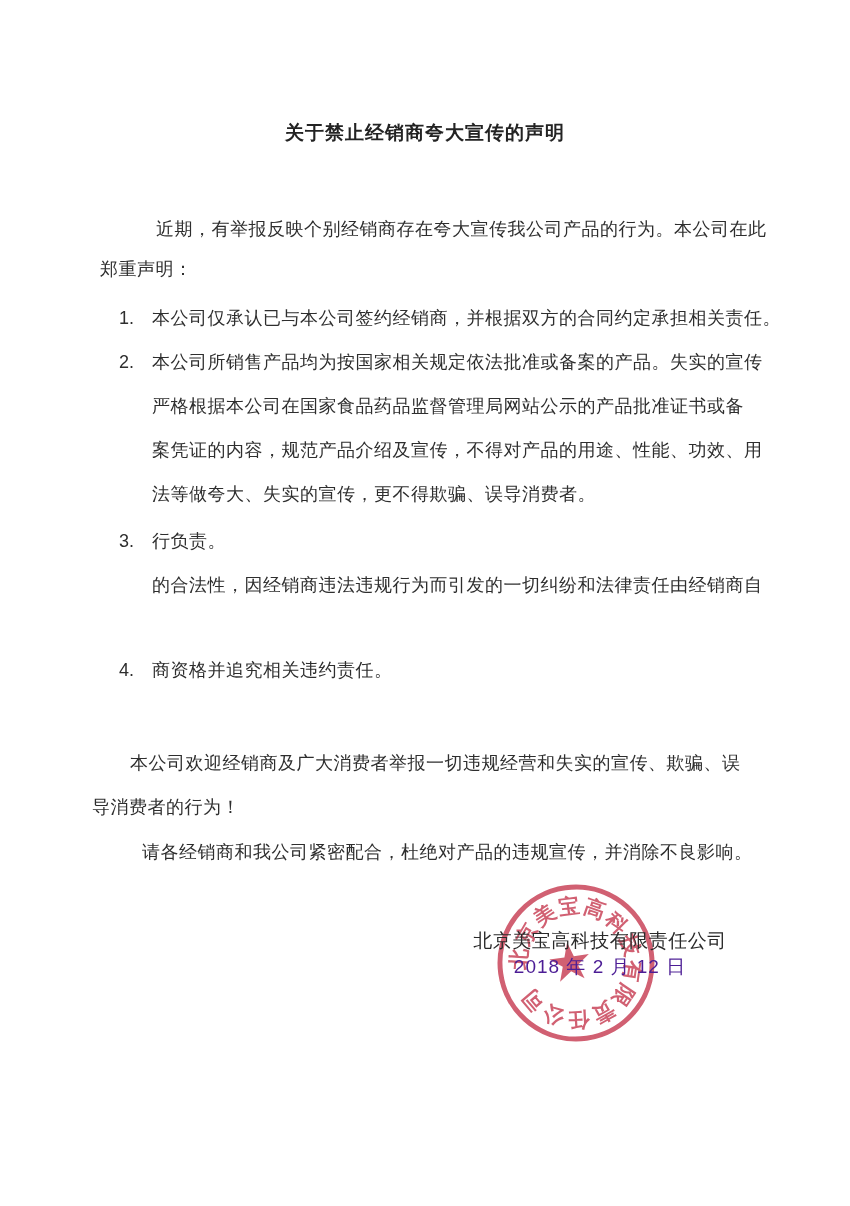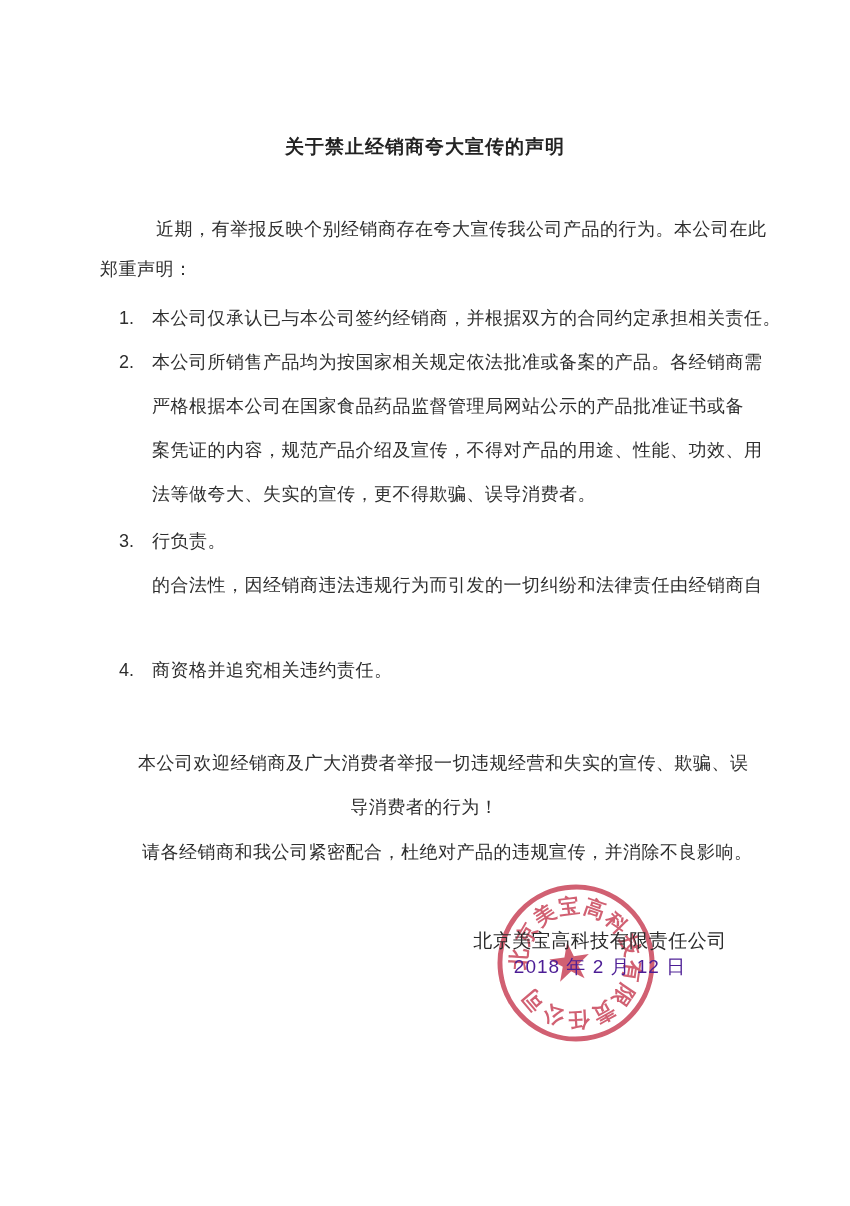--- a/index.html
+++ b/index.html
@@ -7,21 +7,21 @@
     position: relative;
     width: 850px;
     height: 1206px;
     background: #ffffff;
     overflow: hidden;
     font-family: "Liberation Sans", sans-serif;
     color: #2e2e2e;
   }
   .doc-title {
     position: absolute;
-    top: 136px;
+    top: 122px;
     left: 0;
     right: 0;
     text-align: center;
     font-size: 19px;
     font-weight: 700;
     letter-spacing: 1px;
     color: #232323;
     line-height: 22px;
   }
   .body-line {
@@ -47,24 +47,23 @@
     width: 33px;
     flex: none;
     font-size: 18px;
   }
   .item-1 { top: 296px; }
   .item-2 { top: 340px; }
   .item-3 { top: 519px; }
   .item-4 { top: 648px; }
   .closing-welcome {
     position: absolute;
-    left: 100px;
+    left: 92px;
     top: 741px;
     line-height: 44px;
-    text-align: center;
   }
   .closing-welcome .first-line { padding-left: 38px; }
   .closing-coop {
     position: absolute;
     left: 100px;
     top: 830px;
     line-height: 44px;
     padding-left: 42px;
   }
   .signature {
@@ -113,21 +112,21 @@
   <div class="list-item item-1">
     <span class="list-num">1.</span>
     <div>
       <div class="body-line">本公司仅承认已与本公司签约经销商，并根据双方的合同约定承担相关责任。</div>
     </div>
   </div>
 
   <div class="list-item item-2">
     <span class="list-num">2.</span>
     <div>
-      <div class="body-line">本公司所销售产品均为按国家相关规定依法批准或备案的产品。各经销商需</div>
+      <div class="body-line">本公司所销售产品均为按国家相关规定依法批准或备案的产品。失实的宣传</div>
       <div class="body-line">严格根据本公司在国家食品药品监督管理局网站公示的产品批准证书或备</div>
       <div class="body-line">案凭证的内容，规范产品介绍及宣传，不得对产品的用途、性能、功效、用</div>
       <div class="body-line">法等做夸大、失实的宣传，更不得欺骗、误导消费者。</div>
     </div>
   </div>
 
   <div class="list-item item-3">
     <span class="list-num">3.</span>
     <div>
       <div class="body-line">行负责。</div>

